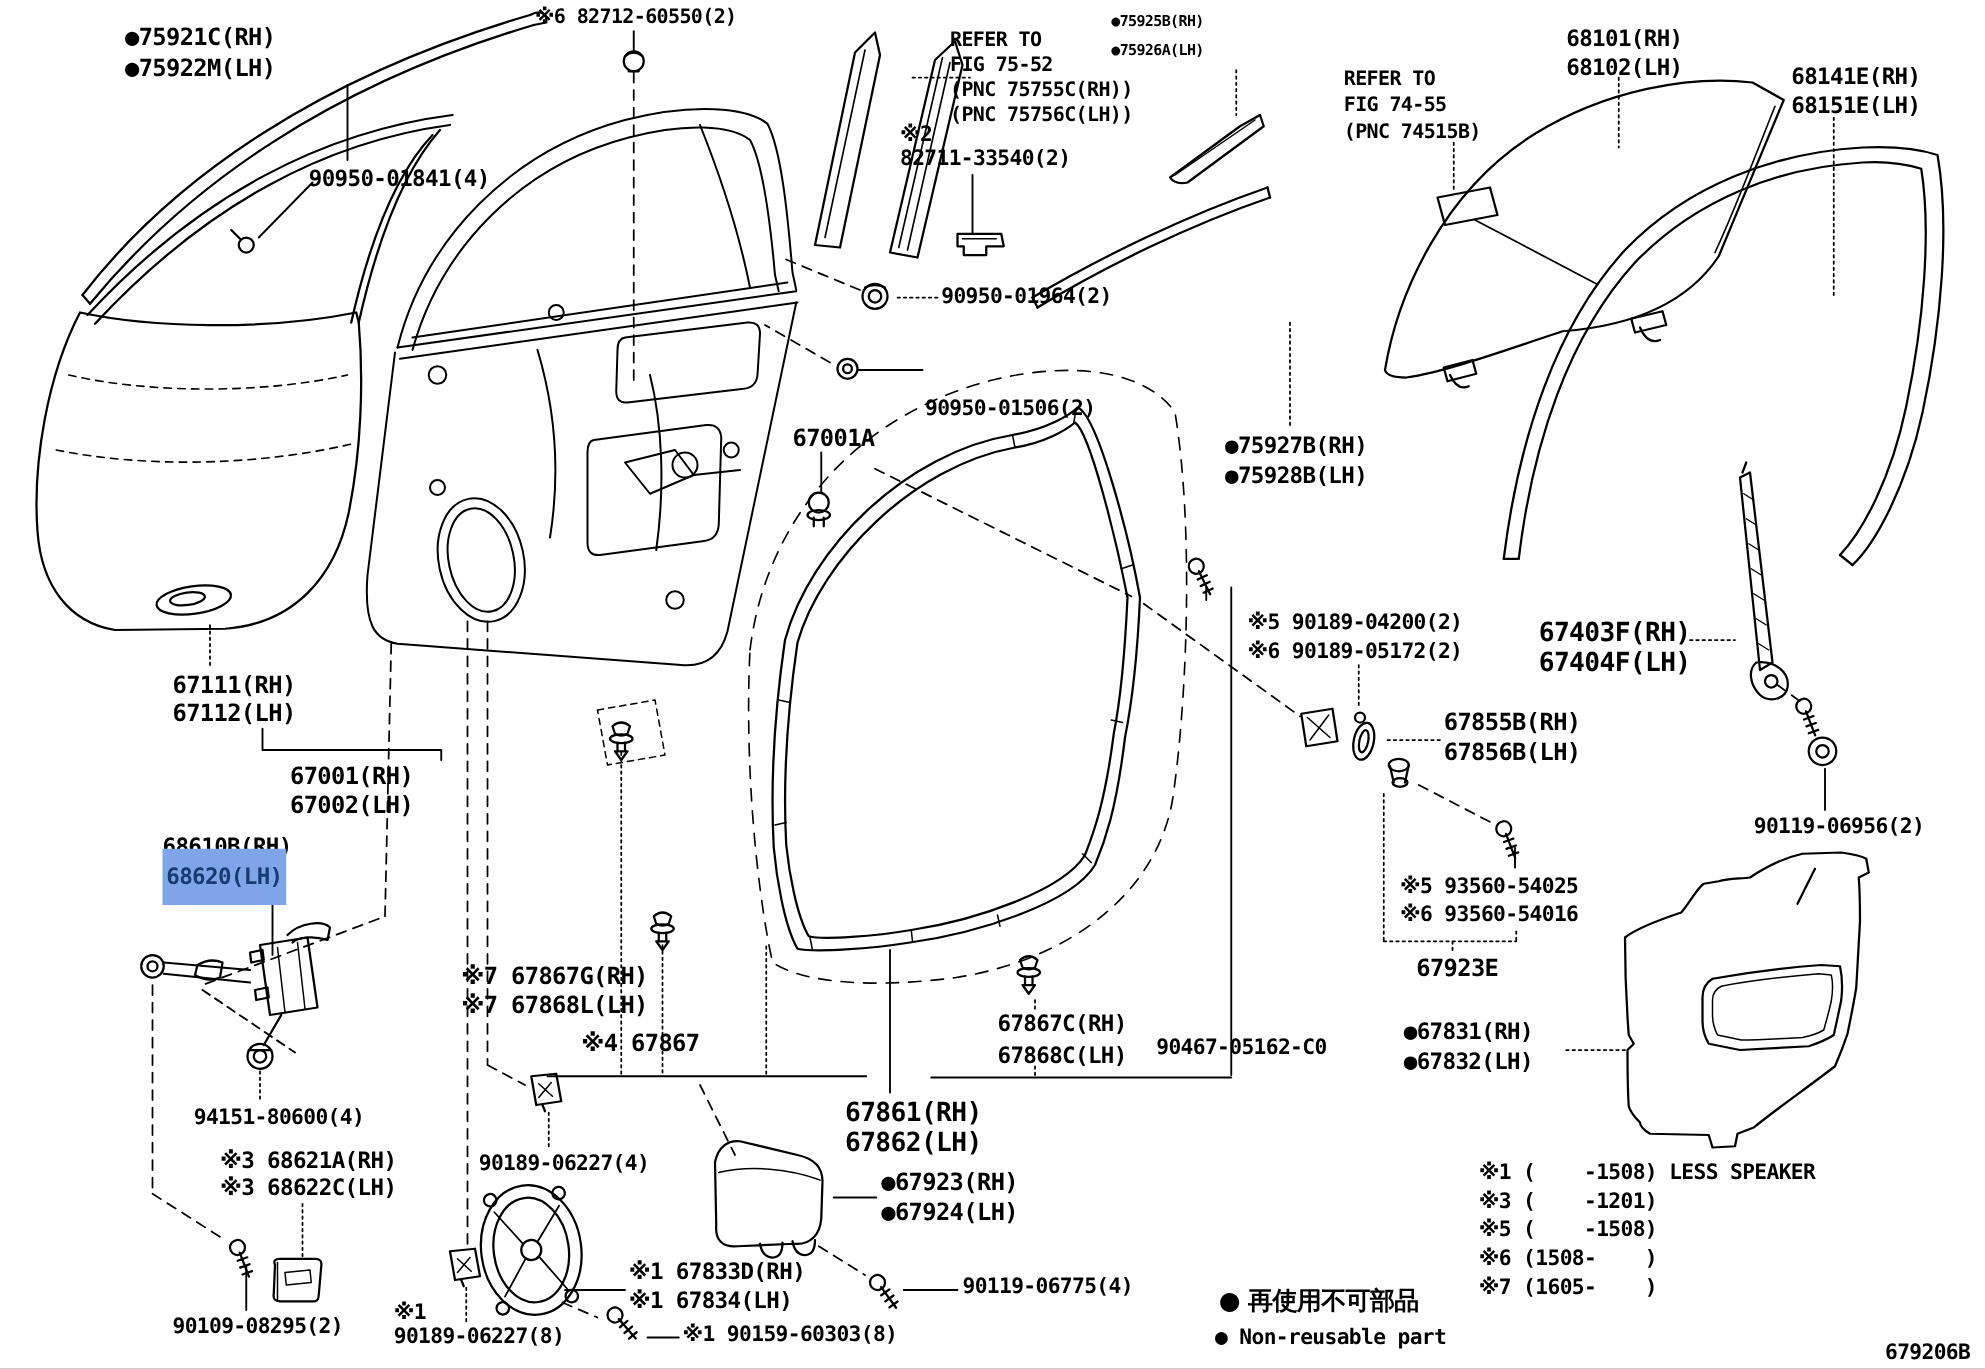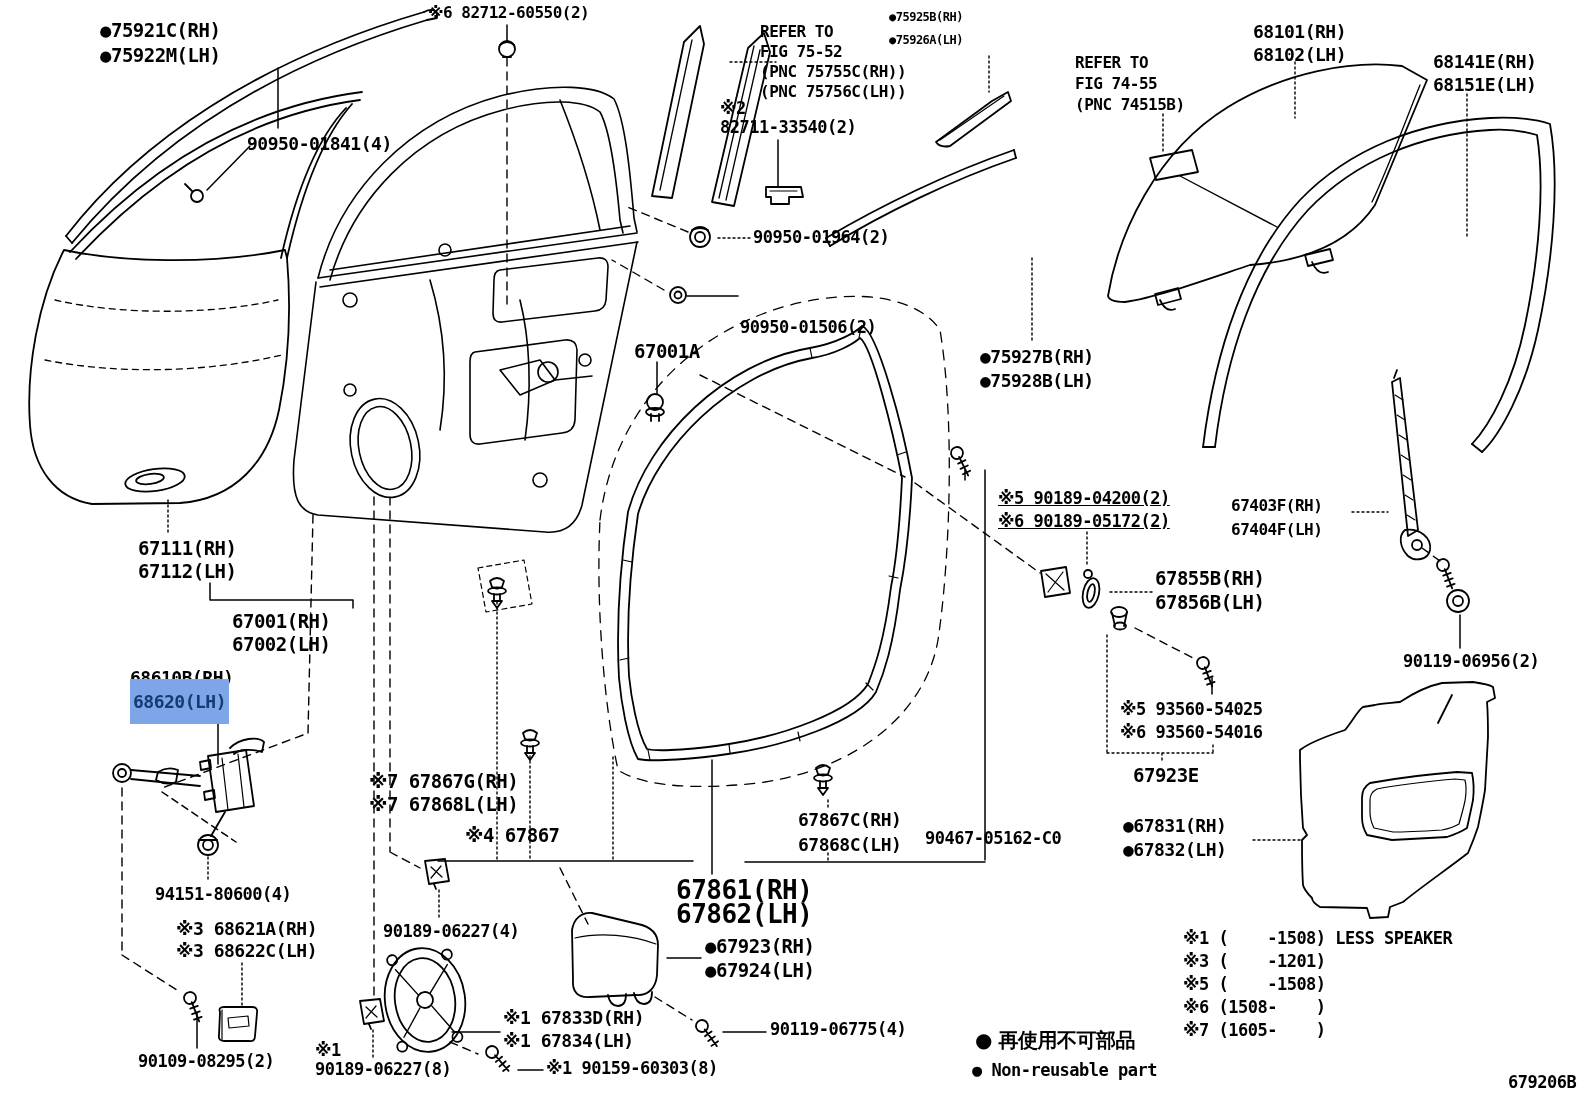--- a/index.html
+++ b/index.html
@@ -336,38 +336,38 @@
       <div class="lbl" style="left: 760px; top: 22px; font-size: 16px; line-height: 20px;"><div><span>REFER TO</span></div><div><span>FIG 75-52</span></div><div><span>(PNC 75755C(RH))</span></div><div><span>(PNC 75756C(LH))</span></div></div>
       <div class="lbl" style="left: 889px; top: 6px; font-size: 12px; line-height: 23px;"><div><span>●75925B(RH)</span></div><div><span>●75926A(LH)</span></div></div>
       <div class="lbl" style="left: 1075px; top: 52px; font-size: 16px; line-height: 21px;"><div><span>REFER TO</span></div><div><span>FIG 74-55</span></div><div><span>(PNC 74515B)</span></div></div>
       <div class="lbl" style="left: 1253px; top: 20px; font-size: 18px; line-height: 23px;"><div><span>68101(RH)</span></div><div><span>68102(LH)</span></div></div>
       <div class="lbl" style="left: 1433px; top: 50px; font-size: 18px; line-height: 23px;"><div><span>68141E(RH)</span></div><div><span>68151E(LH)</span></div></div>
       <div class="lbl" style="left: 720px; top: 99px; font-size: 17px; line-height: 19px;"><div><span>※2</span></div><div><span>82711-33540(2)</span></div></div>
       <div class="lbl" style="left: 753px; top: 227px; font-size: 17px; line-height: 21px;"><div><span>90950-01964(2)</span></div></div>
       <div class="lbl" style="left: 740px; top: 284px; font-size: 17px; line-height: 21px; margin-top: 33px;"><div><span>90950-01506(2)</span></div></div>
       <div class="lbl" style="left: 634px; top: 340px; font-size: 19px; line-height: 23px;"><div><span>67001A</span></div></div>
       <div class="lbl" style="left: 980px; top: 345px; font-size: 18px; line-height: 24px;"><div><span>●75927B(RH)</span></div><div><span>●75928B(LH)</span></div></div>
-      <div class="lbl" style="left: 998px; top: 487px; font-size: 17px; line-height: 23px; text-decoration: underline;"><div><span>※5 90189-04200(2)</span></div><div><span>※6 90189-05172(2)</span></div></div>
-      <div class="lbl" style="left: 1231px; top: 494px; font-size: 16px; line-height: 24px;"><div><span>67403F(RH)</span></div><div><span>67404F(LH)</span></div></div>
+      <div class="lbl" style="left: 998px; top: 487px; font-size: 17px; line-height: 23px;"><div><span>※5 90189-04200(2)</span></div><div><span>※6 90189-05172(2)</span></div></div>
+      <div class="lbl" style="left: 1231px; top: 494px; font-size: 21px; line-height: 24px;"><div><span>67403F(RH)</span></div><div><span>67404F(LH)</span></div></div>
       <div class="lbl" style="left: 1155px; top: 566px; font-size: 19px; line-height: 24px;"><div><span>67855B(RH)</span></div><div><span>67856B(LH)</span></div></div>
       <div class="lbl" style="left: 138px; top: 537px; font-size: 19px; line-height: 23px;"><div><span>67111(RH)</span></div><div><span>67112(LH)</span></div></div>
       <div class="lbl" style="left: 232px; top: 610px; font-size: 19px; line-height: 23px;"><div><span>67001(RH)</span></div><div><span>67002(LH)</span></div></div>
       <div class="lbl" style="left: 130px; top: 666px; font-size: 18px; line-height: 24px;"><div><span>68610B(RH)</span></div><div><span class="hl">68620(LH)</span></div></div>
       <div class="lbl" style="left: 1403px; top: 651px; font-size: 17px; line-height: 21px;"><div><span>90119-06956(2)</span></div></div>
       <div class="lbl" style="left: 1120px; top: 698px; font-size: 17px; line-height: 23px;"><div><span>※5 93560-54025</span></div><div><span>※6 93560-54016</span></div></div>
       <div class="lbl" style="left: 1133px; top: 764px; font-size: 19px; line-height: 23px;"><div><span>67923E</span></div></div>
       <div class="lbl" style="left: 369px; top: 770px; font-size: 19px; line-height: 23px;"><div><span>※7 67867G(RH)</span></div><div><span>※7 67868L(LH)</span></div></div>
       <div class="lbl" style="left: 465px; top: 824px; font-size: 19px; line-height: 23px;"><div><span>※4 67867</span></div></div>
       <div class="lbl" style="left: 798px; top: 807px; font-size: 18px; line-height: 25px;"><div><span>67867C(RH)</span></div><div><span>67868C(LH)</span></div></div>
       <div class="lbl" style="left: 925px; top: 828px; font-size: 17px; line-height: 21px;"><div><span>90467-05162-C0</span></div></div>
       <div class="lbl" style="left: 1123px; top: 814px; font-size: 18px; line-height: 24px;"><div><span>●67831(RH)</span></div><div><span>●67832(LH)</span></div></div>
       <div class="lbl" style="left: 155px; top: 884px; font-size: 17px; line-height: 21px;"><div><span>94151-80600(4)</span></div></div>
       <div class="lbl" style="left: 176px; top: 918px; font-size: 18px; line-height: 22px;"><div><span>※3 68621A(RH)</span></div><div><span>※3 68622C(LH)</span></div></div>
       <div class="lbl" style="left: 383px; top: 921px; font-size: 17px; line-height: 21px;"><div><span>90189-06227(4)</span></div></div>
-      <div class="lbl" style="left: 676px; top: 878px; font-size: 26px; line-height: 24px;"><div><span>67861(RH)</span></div><div><span>67862(LH)</span></div></div>
+      <div class="lbl" style="left: 676px; top: 878px; font-size: 21px; line-height: 24px;"><div><span>67861(RH)</span></div><div><span>67862(LH)</span></div></div>
       <div class="lbl" style="left: 705px; top: 934px; font-size: 19px; line-height: 24px;"><div><span>●67923(RH)</span></div><div><span>●67924(LH)</span></div></div>
       <div class="lbl" style="left: 503px; top: 1006px; font-size: 18px; line-height: 23px;"><div><span>※1 67833D(RH)</span></div><div><span>※1 67834(LH)</span></div></div>
       <div class="lbl" style="left: 770px; top: 1019px; font-size: 17px; line-height: 21px;"><div><span>90119-06775(4)</span></div></div>
       <div class="lbl" style="left: 138px; top: 1051px; font-size: 17px; line-height: 21px;"><div><span>90109-08295(2)</span></div></div>
       <div class="lbl" style="left: 315px; top: 1041px; font-size: 17px; line-height: 19px;"><div><span>※1</span></div><div><span>90189-06227(8)</span></div></div>
       <div class="lbl" style="left: 546px; top: 1058px; font-size: 17px; line-height: 21px;"><div><span>※1 90159-60303(8)</span></div></div>
       <div class="lbl" style="left: 1183px; top: 927px; font-size: 17px; line-height: 23px;"><div><span>※1 (    -1508) LESS SPEAKER</span></div><div><span>※3 (    -1201)</span></div><div><span>※5 (    -1508)</span></div><div><span>※6 (1508-    )</span></div><div><span>※7 (1605-    )</span></div></div>
       <div class="lbl jp" style="left: 975px; top: 1028px; font-size: 20px; line-height: 24px;"><div><span>● 再使用不可部品</span></div></div>
       <div class="lbl" style="left: 972px; top: 1060px; font-size: 17px; line-height: 21px;"><div><span>● Non-reusable part</span></div></div>
       <div class="lbl" style="left: 1508px; top: 1072px; font-size: 17px; line-height: 21px;"><div><span>679206B</span></div></div>

